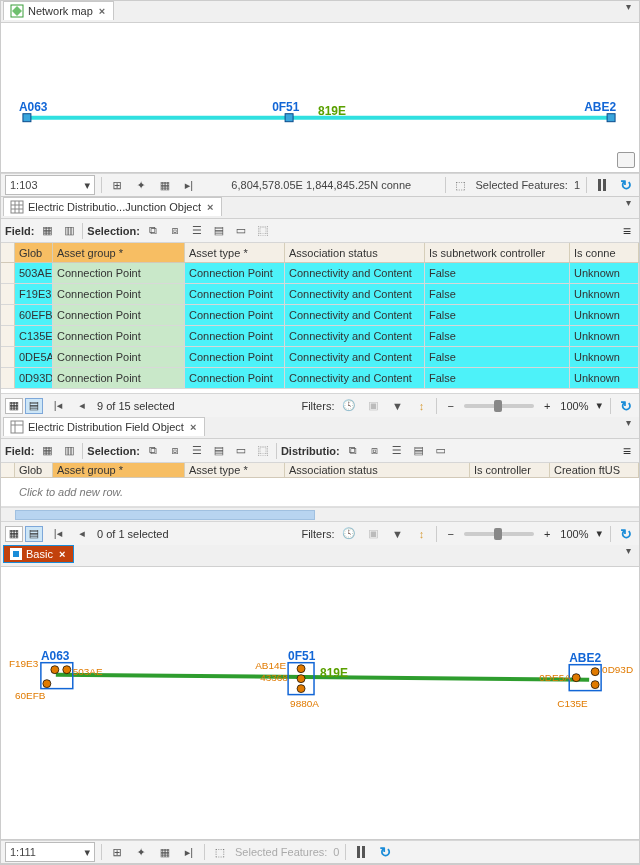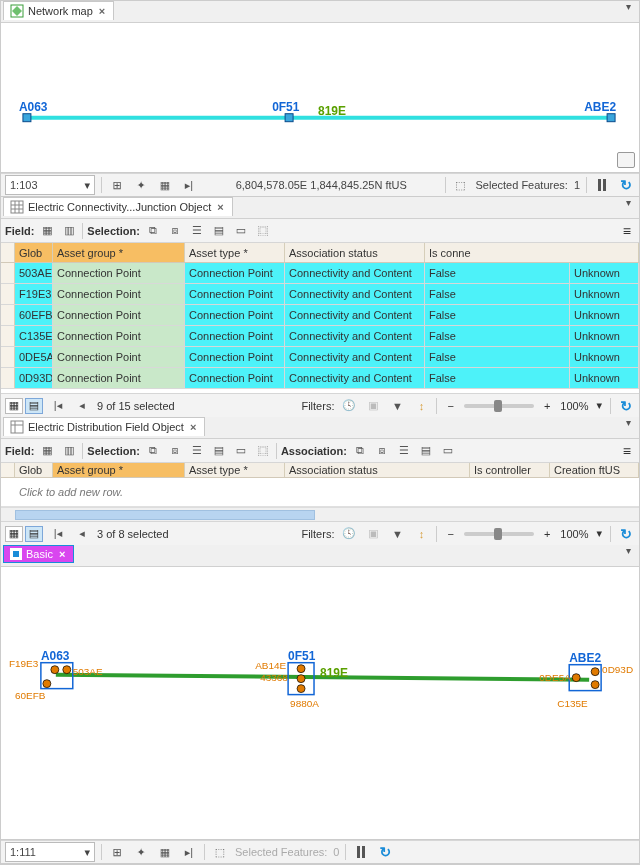--- a/index.html
+++ b/index.html
@@ -50,21 +50,21 @@
   .grid-foot { height:24px; background:#f3f3f3; border-top:1px solid #d6d6d6; display:flex; align-items:center; gap:6px; padding:0 4px;}
   .view-toggle { display:flex; gap:2px; }
   .view-toggle .vt { width:18px; height:16px; border:1px solid #bbb; background:#fff; cursor:pointer; display:flex; align-items:center; justify-content:center;}
   .view-toggle .vt.active{ background:#cde6f7; border-color:#7da7d9;}
   .slider-track { width:70px; height:4px; background:#ccc; position:relative; border-radius:2px;}
   .slider-thumb { width:8px; height:12px; background:#888; position:absolute; top:-4px; left:30px; border-radius:2px;}
   .hscroll { height:14px; background:#f0f0f0; border-top:1px solid #ddd; position:relative;}
   .hscroll-thumb { position:absolute; height:10px; top:2px; background:#b8d4f0; border:1px solid #a0c0e0;}
   .grid-placeholder-row { height:38px; display:flex; align-items:center; padding-left:18px; color:#777; font-style:italic; border-bottom:1px solid #e0e0e0;}
   
-  .basic-tab { background:#d946ef; color:#fff; border:1px solid #1a8cd8; }
+  .basic-tab { background:#c2410c; color:#fff; border:1px solid #1a8cd8; }
   .basic-tab .tab-close{color:#fff;}
   .basic-icon { width:12px; height:12px; background:#fff; display:inline-block; position:relative;}
   .basic-icon::after{content:"";position:absolute;width:6px;height:6px;background:#1a8cd8;top:3px;left:3px;}
 </style>
 </head>
 <body>
 
 <div class="app">
 
   <div class="tab-bar">
@@ -96,21 +96,21 @@
   <div class="statusbar">
     <div class="scale-select">
         <span>1:103</span>
         <span>▾</span>
       </div>
     <div class="sep"></div>
     <div class="sb-btn">⊞</div>
     <div class="sb-btn">✦</div>
     <div class="sb-btn">▦</div>
     <div class="sb-btn">▸|</div>
-    <span style="flex:1; text-align:center;">6,804,578.05E 1,844,845.25N ftUS</span>
+    <span style="flex:1; text-align:center;">6,804,578.05E 1,844,845.25N conne</span>
     <div class="sep"></div>
     <div class="sb-btn">⬚</div>
     <span>Selected Features:</span>
     <span>1</span>
     <div class="sep"></div>
     <div class="sb-btn pause">
         <span></span>
         <span></span>
       </div>
     <div class="sb-btn refresh">↻</div>
@@ -118,21 +118,21 @@
 
   <div class="tab-bar">
     <div class="tab active">
       <span class="icon-sq"><svg viewBox="0 0 14 14">
             <rect x="1" y="1" width="12" height="12" fill="#fff" stroke="#888"></rect>
             <line x1="1" y1="5" x2="13" y2="5" stroke="#888"></line>
             <line x1="1" y1="9" x2="13" y2="9" stroke="#888"></line>
             <line x1="5" y1="1" x2="5" y2="13" stroke="#888"></line>
             <line x1="9" y1="1" x2="9" y2="13" stroke="#888"></line>
           </svg></span>
-      <span>Electric Connectivity...Junction Object</span>
+      <span>Electric Distributio...Junction Object</span>
       <span class="tab-close">×</span>
     </div>
     <span class="right pane-caret">▾</span>
   </div>
   <div class="table-pane" style="flex:0 0 auto;">
     <div class="toolbar">
       <span class="lbl">Field:</span>
       <div class="sb-btn">▦</div>
       <div class="sb-btn">▥</div>
       <div class="sep"></div>
@@ -145,20 +145,21 @@
       <div class="sb-btn">⿴</div>
       <div class="ham">≡</div>
     </div>
     <div class="grid" style="height:150px;">
       <div class="grid-head">
         <div class="rowsel-gutter"></div>
         <div class="cell sorted" style="width:38px">Glob</div>
         <div class="cell sorted" style="width:132px">Asset group *</div>
         <div class="cell" style="width:100px">Asset type *</div>
         <div class="cell" style="width:140px">Association status</div>
+        <div class="cell" style="width:145px">Is subnetwork controller</div>
         <div class="cell" style="flex:1">Is conne</div>
       </div>
       <div id="t1rows">
           <div class="grid-row sel">
             <div class="rowsel-gutter"></div>
             <div class="cell" style="width:38px">503AE</div>
             <div class="cell agcell" style="width:132px">Connection Point</div>
             <div class="cell" style="width:100px">Connection Point</div>
             <div class="cell" style="width:140px">Connectivity and Content</div>
             <div class="cell" style="width:145px">False</div>
@@ -257,21 +258,21 @@
       <div class="sb-btn">▥</div>
       <div class="sep"></div>
       <span class="lbl">Selection:</span>
       <div class="sb-btn">⧉</div>
       <div class="sb-btn">⧈</div>
       <div class="sb-btn">☰</div>
       <div class="sb-btn">▤</div>
       <div class="sb-btn">▭</div>
       <div class="sb-btn">⿴</div>
       <div class="sep"></div>
-      <span class="lbl">Association:</span>
+      <span class="lbl">Distributio:</span>
       <div class="sb-btn">⧉</div>
       <div class="sb-btn">⧈</div>
       <div class="sb-btn">☰</div>
       <div class="sb-btn">▤</div>
       <div class="sb-btn">▭</div>
       <div class="ham">≡</div>
     </div>
     <div class="grid" style="height:44px;">
       <div class="grid-head">
         <div class="rowsel-gutter"></div>
@@ -287,21 +288,21 @@
     <div class="hscroll">
         <div class="hscroll-thumb" style="left:14px; width:300px;"></div>
       </div>
     <div class="grid-foot">
       <div class="view-toggle">
         <div class="vt">▦</div>
         <div class="vt active">▤</div>
       </div>
       <div class="sb-btn">|◂</div>
       <div class="sb-btn">◂</div>
-      <span>3 of 8 selected</span>
+      <span>0 of 1 selected</span>
       <span style="flex:1"></span>
       <span>Filters:</span>
       <div class="sb-btn" style="color:#bbb;">🕓</div>
       <div class="sb-btn" style="color:#bbb;">▣</div>
       <div class="sb-btn">▼</div>
       <div class="sb-btn" style="color:#d8a040;">↕</div>
       <div class="sep"></div>
       <span style="cursor:pointer;padding:0 4px;">−</span>
       <div class="slider-track">
           <div class="slider-thumb"></div>

